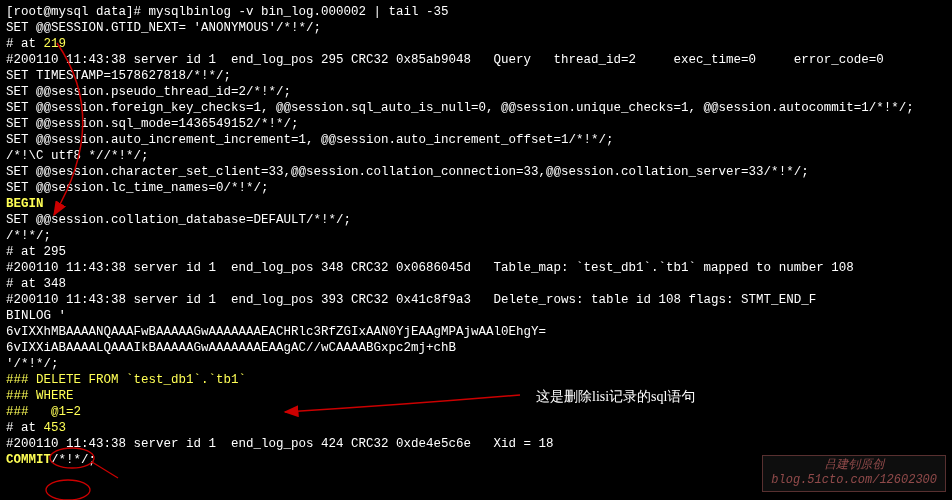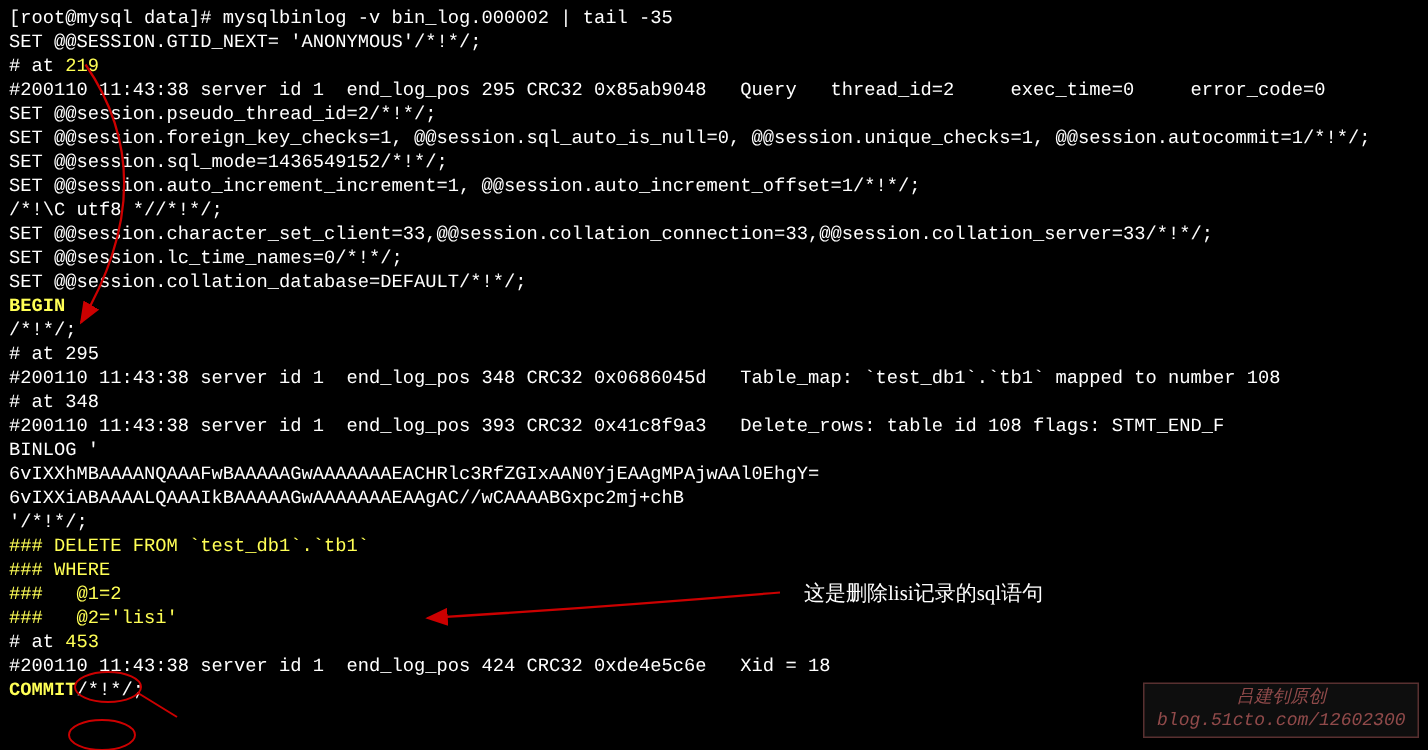--- a/index.html
+++ b/index.html
@@ -49,43 +49,43 @@
     }
   </style>
 </head>
 <body>
 
 <div>
 <div class="line"><span class="prompt">[root@mysql data]# </span><span class="cmd">mysqlbinlog -v bin_log.000002 | tail -35</span></div>
 <div class="line white">SET @@SESSION.GTID_NEXT= 'ANONYMOUS'/*!*/;</div>
 <div class="line"><span class="white"># at </span><span class="yellow">219</span></div>
 <div class="line white">#200110 11:43:38 server id 1  end_log_pos 295 CRC32 0x85ab9048   Query   thread_id=2     exec_time=0     error_code=0</div>
+<div class="line white">SET TIMESTAMP=1578627818/*!*/;</div>
 <div class="line white">SET @@session.pseudo_thread_id=2/*!*/;</div>
 <div class="line white">SET @@session.foreign_key_checks=1, @@session.sql_auto_is_null=0, @@session.unique_checks=1, @@session.autocommit=1/*!*/;</div>
 <div class="line white">SET @@session.sql_mode=1436549152/*!*/;</div>
 <div class="line white">SET @@session.auto_increment_increment=1, @@session.auto_increment_offset=1/*!*/;</div>
 <div class="line white">/*!\C utf8 *//*!*/;</div>
 <div class="line white">SET @@session.character_set_client=33,@@session.collation_connection=33,@@session.collation_server=33/*!*/;</div>
 <div class="line white">SET @@session.lc_time_names=0/*!*/;</div>
+<div class="line begin">BEGIN</div>
 <div class="line white">SET @@session.collation_database=DEFAULT/*!*/;</div>
-<div class="line begin">BEGIN</div>
 <div class="line white">/*!*/;</div>
 <div class="line white"># at 295</div>
 <div class="line white">#200110 11:43:38 server id 1  end_log_pos 348 CRC32 0x0686045d   Table_map: `test_db1`.`tb1` mapped to number 108</div>
 <div class="line white"># at 348</div>
 <div class="line white">#200110 11:43:38 server id 1  end_log_pos 393 CRC32 0x41c8f9a3   Delete_rows: table id 108 flags: STMT_END_F</div>
 <div class="line white"></div>
 <div class="line white">BINLOG '</div>
 <div class="line white">6vIXXhMBAAAANQAAAFwBAAAAAGwAAAAAAAEACHRlc3RfZGIxAAN0YjEAAgMPAjwAAl0EhgY=</div>
 <div class="line white">6vIXXiABAAAALQAAAIkBAAAAAGwAAAAAAAEAAgAC//wCAAAABGxpc2mj+chB</div>
 <div class="line white">'/*!*/;</div>
 <div class="line yellow">### DELETE FROM `test_db1`.`tb1`</div>
 <div class="line yellow">### WHERE</div>
 <div class="line yellow">###   @1=2</div>
-<div class="line yellow">###   @2='lisi'</div>
 <div class="line"><span class="white"># at </span><span class="yellow">453</span></div>
 <div class="line white">#200110 11:43:38 server id 1  end_log_pos 424 CRC32 0xde4e5c6e   Xid = 18</div>
 <div class="line"><span class="begin">COMMIT</span><span class="white">/*!*/;</span></div>
 </div>
 
 <svg class="svg-overlay" width="952" height="500">
   <defs>
     <marker id="arrowhead" markerWidth="10" markerHeight="8" refX="9" refY="4" orient="auto">
       <polygon points="0 0, 10 4, 0 8" fill="#cc0000"></polygon>
     </marker>

